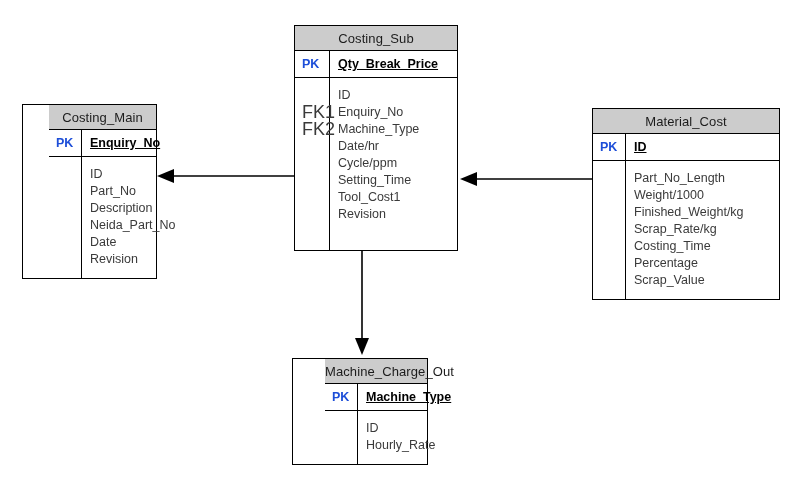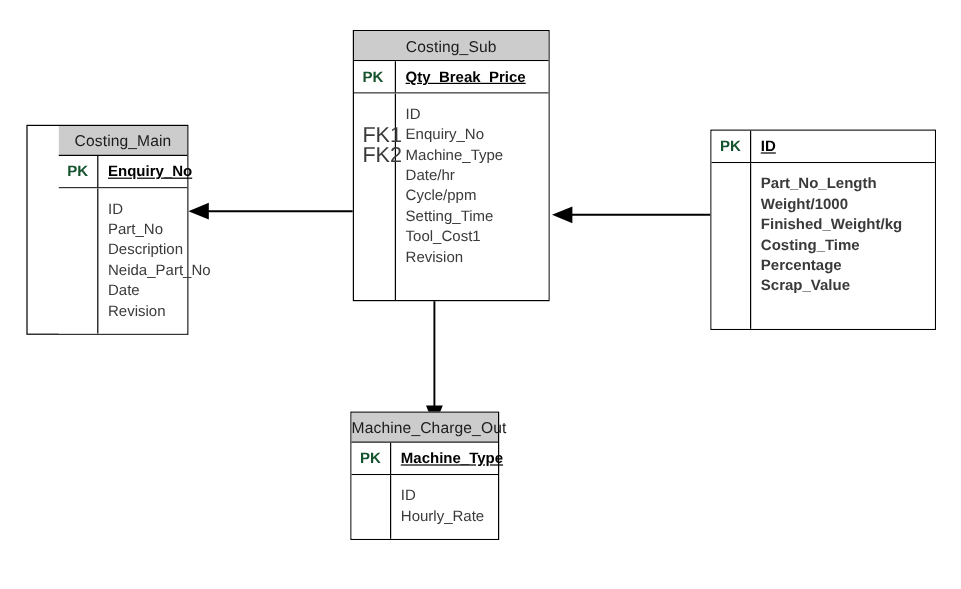--- a/index.html
+++ b/index.html
@@ -48,21 +48,21 @@
   }
   .key-slot {
     box-sizing: border-box;
     flex: 0 0 auto;
     border-right: 1.5px solid #000000;
     font-size: 12.5px;
     font-weight: bold;
     display: flex;
     align-items: center;
     padding-left: 7px;
-    color: #14532d;
+    color: #1d4ed8;
   }
   .key-name {
     box-sizing: border-box;
     flex: 1 1 auto;
     font-size: 12.5px;
     font-weight: bold;
     text-decoration: underline;
     display: flex;
     align-items: center;
     padding-left: 8px;
@@ -101,23 +101,23 @@
   #ent-costing-sub      { left: 294px; top: 25px;  width: 164px; }
   #ent-costing-sub .key-slot,  #ent-costing-sub .attr-keys  { width: 35px; }
   #ent-costing-sub .attr-body  { height: 172px; }
 
   #ent-costing-main     { left: 22px;  top: 104px; width: 135px; padding-left: 26px; }
   #ent-costing-main .key-slot, #ent-costing-main .attr-keys { width: 33px; }
   #ent-costing-main .attr-body { height: 121px; }
 
   #ent-material-cost    { left: 592px; top: 108px; width: 188px; }
   #ent-material-cost .key-slot,#ent-material-cost .attr-keys{ width: 33px; }
-  #ent-material-cost .attr-body{ height: 138px; font-weight: bold; }
-
-  #ent-machine-charge   { left: 292px; top: 343px; width: 124px; }
+  #ent-material-cost .attr-body{ height: 138px; }
+
+  #ent-machine-charge   { left: 292px; top: 358px; width: 136px; padding-left: 32px; }
   #ent-machine-charge .key-slot,#ent-machine-charge .attr-keys{ width: 33px; }
   #ent-machine-charge .attr-body{ height: 53px; }
 </style>
 </head>
 <body>
 
 <svg id="canvas" viewBox="0 0 801 491" width="801" height="491" xmlns="http://www.w3.org/2000/svg">
 
   <g>
     <line x1="294" y1="176" x2="171" y2="176" stroke="#000000" stroke-width="1.6"></line>
@@ -186,38 +186,40 @@
         <div class="attr-line">Part_No</div>
         <div class="attr-line">Description</div>
         <div class="attr-line">Neida_Part_No</div>
         <div class="attr-line">Date</div>
         <div class="attr-line">Revision</div>
       </div>
   </div>
 </div>
 
 <div class="entity" id="ent-material-cost">
+  <div class="entity-title">Material_Cost</div>
   <div class="key-row">
     <div class="key-slot">PK</div>
     <div class="key-name">ID</div>
   </div>
   <div class="attr-body">
     <div class="attr-keys">
         <div class="attr-line blank">&nbsp;</div>
         <div class="attr-line blank">&nbsp;</div>
         <div class="attr-line blank">&nbsp;</div>
         <div class="attr-line blank">&nbsp;</div>
         <div class="attr-line blank">&nbsp;</div>
         <div class="attr-line blank">&nbsp;</div>
         <div class="attr-line blank">&nbsp;</div>
       </div>
     <div class="attr-names">
         <div class="attr-line">Part_No_Length</div>
         <div class="attr-line">Weight/1000</div>
         <div class="attr-line">Finished_Weight/kg</div>
+        <div class="attr-line">Scrap_Rate/kg</div>
         <div class="attr-line">Costing_Time</div>
         <div class="attr-line">Percentage</div>
         <div class="attr-line">Scrap_Value</div>
       </div>
   </div>
 </div>
 
 <div class="entity" id="ent-machine-charge">
   <div class="entity-title">Machine_Charge_Out</div>
   <div class="key-row">

